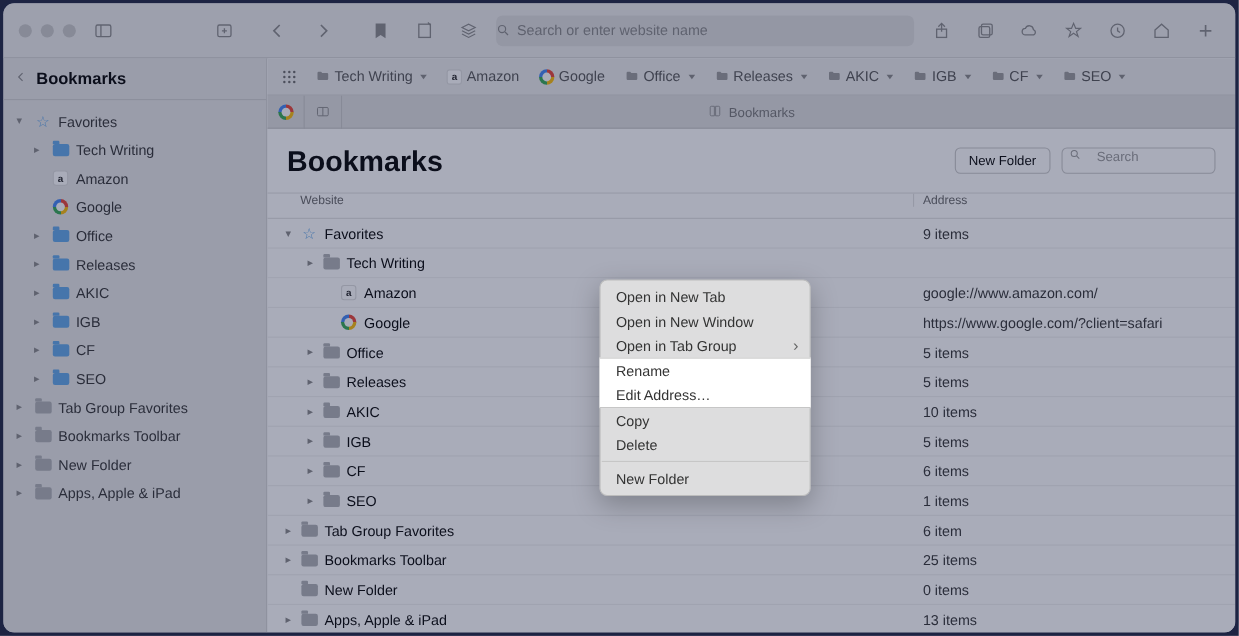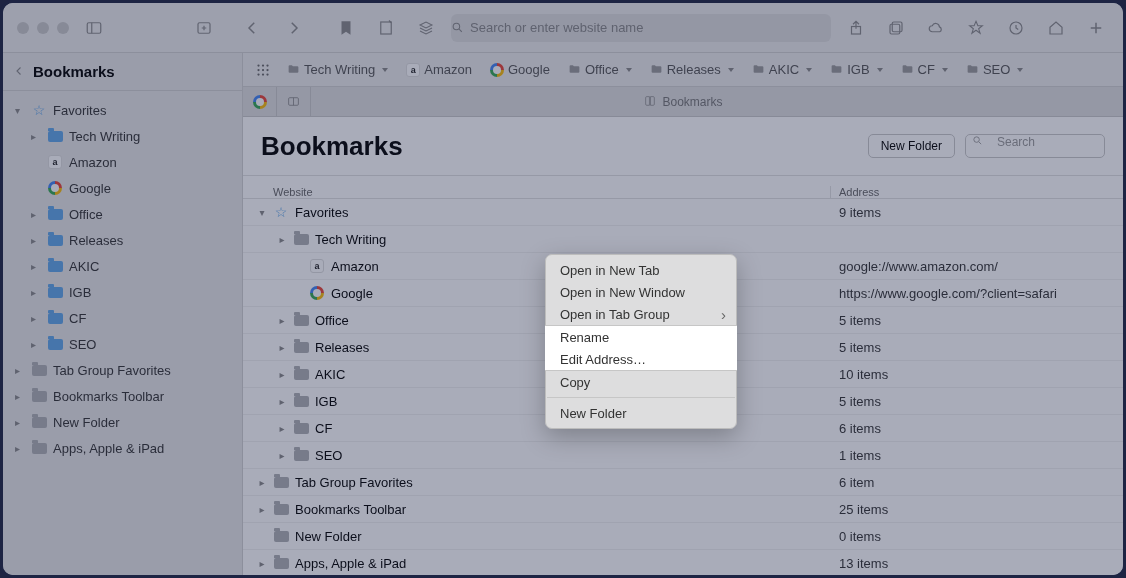--- a/index.html
+++ b/index.html
@@ -48,21 +48,21 @@
 .folder-ico.gray::before { background:#aeb0b3; }
 .star-ico { color:#5fa6e8; font-size:14px; }
 
 
 .main { flex:1; background:#fff; display:flex; flex-direction:column; overflow:hidden; }
 .main-header { height:58px; display:flex; align-items:center; padding:0 18px; gap:10px; }
 .main-header h1 { font-size:26px; font-weight:700; }
 .main-header .sp { flex:1; }
 .nf-btn { height:24px; padding:0 12px; border:1px solid #c9c9c9; border-radius:5px; background:#fff; font-size:12px; }
 .search-box { height:24px; width:140px; border:1px solid #c9c9c9; border-radius:5px; display:flex; align-items:flex-start; padding:0 6px; color:#999; font-size:12px; gap:14px; }
-.cols { height:24px; display:flex; align-items:flex-end; border-top:1px solid #e1e1e1; border-bottom:1px solid #e1e1e1; font-size:11px; color:#666; }
+.cols { height:24px; display:flex; align-items:flex-start; border-top:1px solid #e1e1e1; border-bottom:1px solid #e1e1e1; font-size:11px; color:#666; }
 .cols .c1 { width:588px; padding-left:30px; border-right:1px solid #e1e1e1; }
 .cols .c2 { flex:1; padding-left:8px; }
 .rows { flex:1; overflow:hidden; }
 .row { height:27px; display:flex; align-items:center; font-size:13px; border-bottom:1px solid #f0f0f0; }
 .row .cell1 { width:588px; display:flex; align-items:center; gap:6px; }
 .row .cell2 { flex:1; padding-left:8px; color:#333; }
 .row .disc { color:#888; font-size:10px; width:10px; text-align:center; }
 .row .icon { width:16px; height:16px; display:flex; align-items:center; justify-content:center; }
 .row.sel { background:#fff; }
 .row.sel .cell1 { position:relative; }
@@ -552,15 +552,16 @@
 
 <div class="ctx">
   <div class="mi">Open in New Tab</div>
   <div class="mi">Open in New Window</div>
   <div class="mi sub">Open in Tab Group</div>
   <div class="hl-group">
     <div class="mi">Rename</div>
     <div class="mi">Edit Address…</div>
   </div>
   <div class="mi">Copy</div>
+  <div class="mi">Delete</div>
   <div class="sep"></div>
   <div class="mi">New Folder</div>
 </div>
 
 </body></html>

